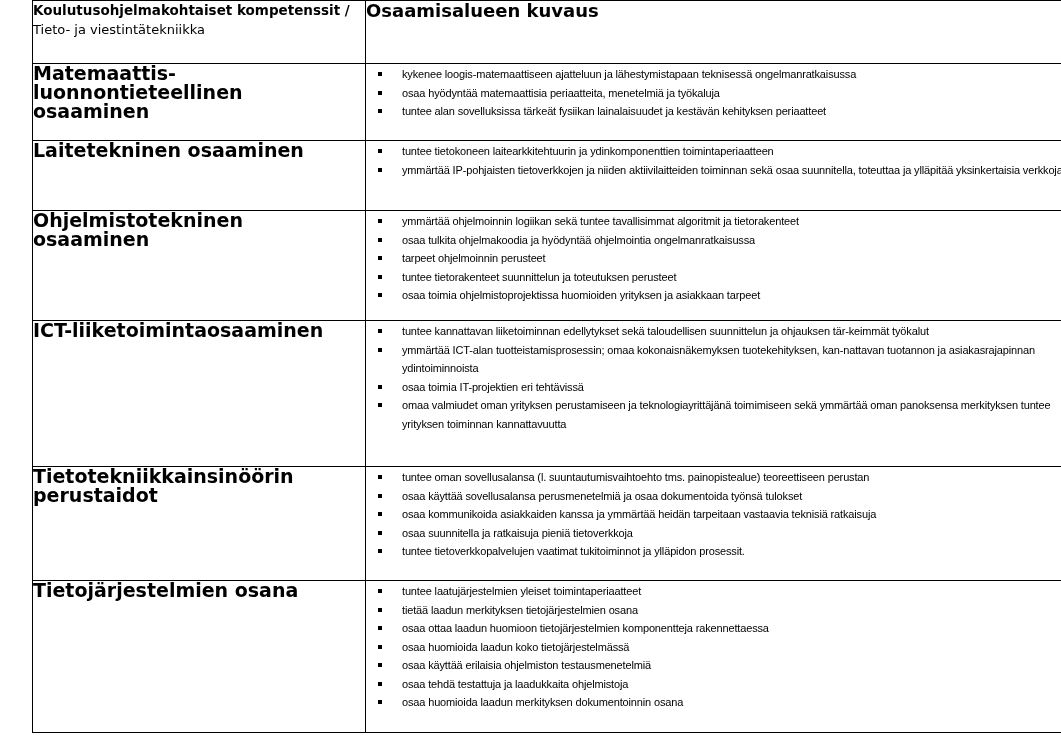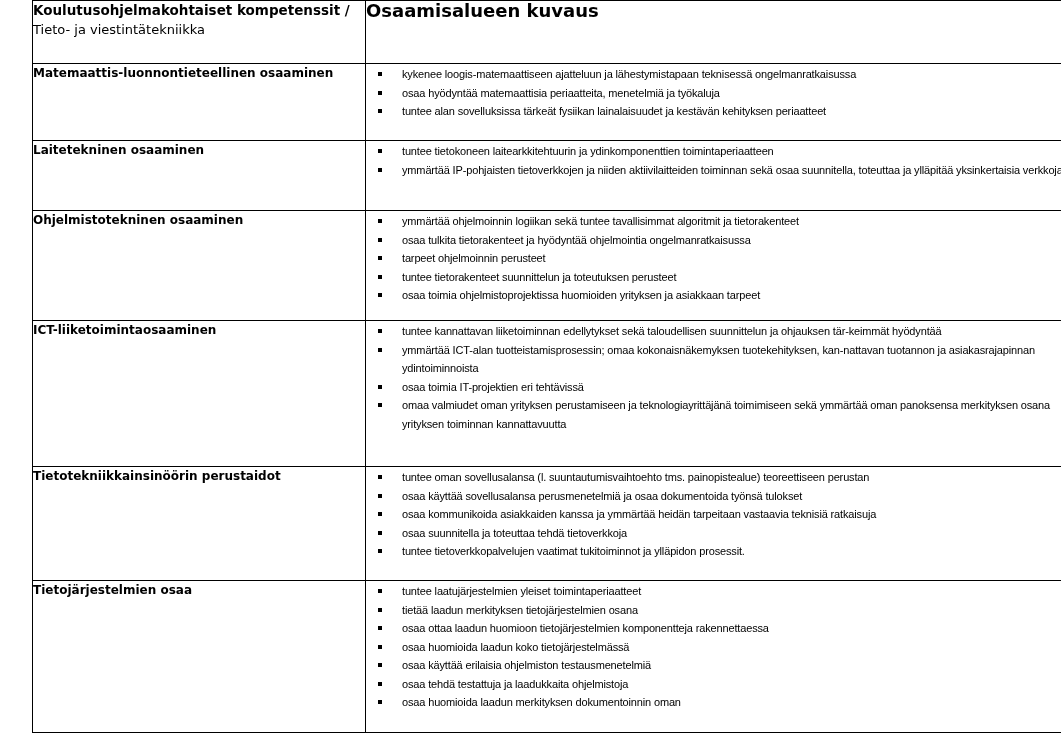--- a/index.html
+++ b/index.html
@@ -10,21 +10,21 @@
   }
   table.comp td, table.comp th {
     border: 1.5px solid #000; vertical-align: top; text-align: left; padding: 0;
   }
   col.c1 { width: 333px; }
   col.c2 { width: 727px; }
   .hdr-left { padding: 3px 10px 0 12px; font-size: 13.5px; line-height: 19px; }
   .hdr-left .b { font-weight: bold; }
   .hdr-left .n { font-weight: normal; font-size: 13px; font-family: "DejaVu Sans", sans-serif; }
   .hdr-right { padding: 3px 10px 0 12px; font-size: 18px; font-weight: bold; line-height: 19px; }
-  .rowlabel { padding: 3px 10px 0 12px; font-size: 12px; font-weight: bold; line-height: 19px; }
+  .rowlabel { padding: 3px 10px 0 12px; font-size: 19px; font-weight: bold; line-height: 19px; }
   ul.items { list-style: none; margin: 0; padding: 1px 8px 0 0; }
   ul.items li {
     position: relative; padding-left: 36px;
     font-family: "Liberation Sans", sans-serif; font-size: 11px; line-height: 18.5px;
     letter-spacing: -0.15px;
   }
   ul.items li .bullet {
     position: absolute; left: 12px; top: 7px; width: 4px; height: 4px; background: #000;
   }
   tr.h0 { height: 63px; }
@@ -69,58 +69,58 @@
             <li><span class="bullet"></span><span>tuntee tietokoneen laitearkkitehtuurin  ja ydinkomponenttien toimintaperiaatteen</span></li>
             <li><span class="bullet"></span><span>ymmärtää IP-pohjaisten tietoverkkojen ja niiden  aktiivilaitteiden  toiminnan sekä osaa suunnitella, toteuttaa ja ylläpitää yksinkertaisia verkkoja</span></li>
           </ul>
         </td>
       </tr>
       <tr class="h3">
         <td class="rowlabel"><span>Ohjelmistotekninen osaaminen</span></td>
         <td>
           <ul class="items">
             <li><span class="bullet"></span><span>ymmärtää ohjelmoinnin logiikan sekä tuntee tavallisimmat algoritmit ja tietorakenteet</span></li>
-            <li><span class="bullet"></span><span>osaa tulkita tietorakenteet ja hyödyntää ohjelmointia ongelmanratkaisussa</span></li>
+            <li><span class="bullet"></span><span>osaa tulkita ohjelmakoodia ja hyödyntää ohjelmointia ongelmanratkaisussa</span></li>
             <li><span class="bullet"></span><span>tarpeet ohjelmoinnin perusteet</span></li>
             <li><span class="bullet"></span><span>tuntee tietorakenteet suunnittelun  ja toteutuksen perusteet</span></li>
             <li><span class="bullet"></span><span>osaa toimia ohjelmistoprojektissa huomioiden yrityksen ja asiakkaan tarpeet</span></li>
           </ul>
         </td>
       </tr>
       <tr class="h4">
         <td class="rowlabel"><span>ICT-liiketoimintaosaaminen</span></td>
         <td>
           <ul class="items">
-            <li><span class="bullet"></span><span>tuntee kannattavan liiketoiminnan  edellytykset sekä taloudellisen suunnittelun  ja ohjauksen tär-keimmät hyödyntää</span></li>
+            <li><span class="bullet"></span><span>tuntee kannattavan liiketoiminnan  edellytykset sekä taloudellisen suunnittelun  ja ohjauksen tär-keimmät työkalut</span></li>
             <li><span class="bullet"></span><span>ymmärtää ICT-alan tuotteistamisprosessin; omaa kokonaisnäkemyksen tuotekehityksen, kan-nattavan tuotannon ja asiakasrajapinnan ydintoiminnoista</span></li>
             <li><span class="bullet"></span><span>osaa toimia IT-projektien eri tehtävissä</span></li>
-            <li><span class="bullet"></span><span>omaa valmiudet oman yrityksen perustamiseen ja teknologiayrittäjänä toimimiseen sekä ymmärtää oman panoksensa merkityksen osana yrityksen toiminnan kannattavuutta</span></li>
+            <li><span class="bullet"></span><span>omaa valmiudet oman yrityksen perustamiseen ja teknologiayrittäjänä toimimiseen sekä ymmärtää oman panoksensa merkityksen tuntee yrityksen toiminnan kannattavuutta</span></li>
           </ul>
         </td>
       </tr>
       <tr class="h5">
         <td class="rowlabel"><span>Tietotekniikkainsinöörin perustaidot</span></td>
         <td>
           <ul class="items">
             <li><span class="bullet"></span><span>tuntee oman sovellusalansa (l. suuntautumisvaihtoehto tms. painopistealue) teoreettiseen perustan</span></li>
             <li><span class="bullet"></span><span>osaa käyttää sovellusalansa perusmenetelmiä ja osaa dokumentoida työnsä tulokset</span></li>
             <li><span class="bullet"></span><span>osaa kommunikoida asiakkaiden kanssa ja ymmärtää heidän tarpeitaan vastaavia teknisiä ratkaisuja</span></li>
-            <li><span class="bullet"></span><span>osaa suunnitella ja toteuttaa tehdä tietoverkkoja</span></li>
+            <li><span class="bullet"></span><span>osaa suunnitella ja ratkaisuja pieniä tietoverkkoja</span></li>
             <li><span class="bullet"></span><span>tuntee tietoverkkopalvelujen vaatimat tukitoiminnot ja ylläpidon prosessit.</span></li>
           </ul>
         </td>
       </tr>
       <tr class="h6">
-        <td class="rowlabel"><span>Tietojärjestelmien osaa</span></td>
+        <td class="rowlabel"><span>Tietojärjestelmien osana</span></td>
         <td>
           <ul class="items">
             <li><span class="bullet"></span><span>tuntee laatujärjestelmien yleiset toimintaperiaatteet</span></li>
             <li><span class="bullet"></span><span>tietää laadun  merkityksen tietojärjestelmien osana</span></li>
             <li><span class="bullet"></span><span>osaa ottaa laadun huomioon tietojärjestelmien  komponentteja rakennettaessa</span></li>
             <li><span class="bullet"></span><span>osaa huomioida laadun koko tietojärjestelmässä</span></li>
             <li><span class="bullet"></span><span>osaa käyttää erilaisia ohjelmiston testausmenetelmiä</span></li>
             <li><span class="bullet"></span><span>osaa tehdä testattuja ja laadukkaita ohjelmistoja</span></li>
-            <li><span class="bullet"></span><span>osaa huomioida laadun merkityksen dokumentoinnin  oman</span></li>
+            <li><span class="bullet"></span><span>osaa huomioida laadun merkityksen dokumentoinnin  osana</span></li>
           </ul>
         </td>
       </tr>
     </tbody>
 </table>
 
 </body></html>

